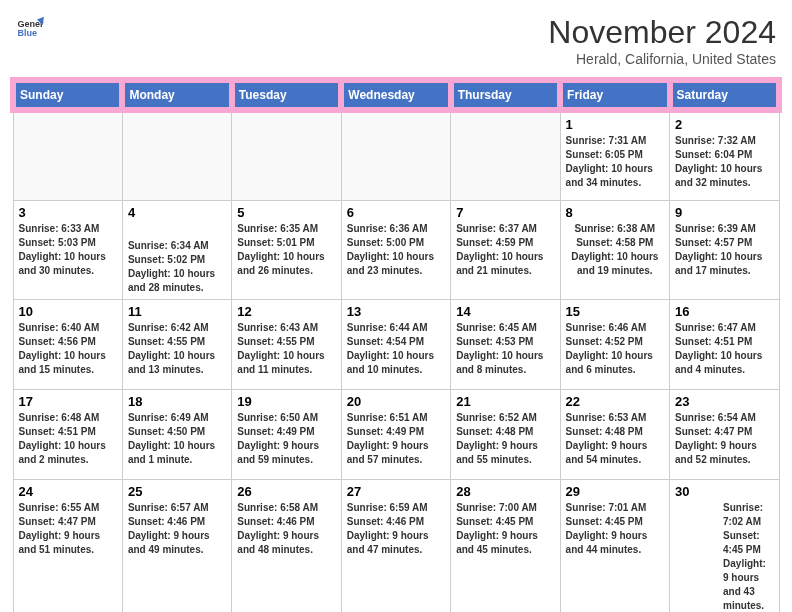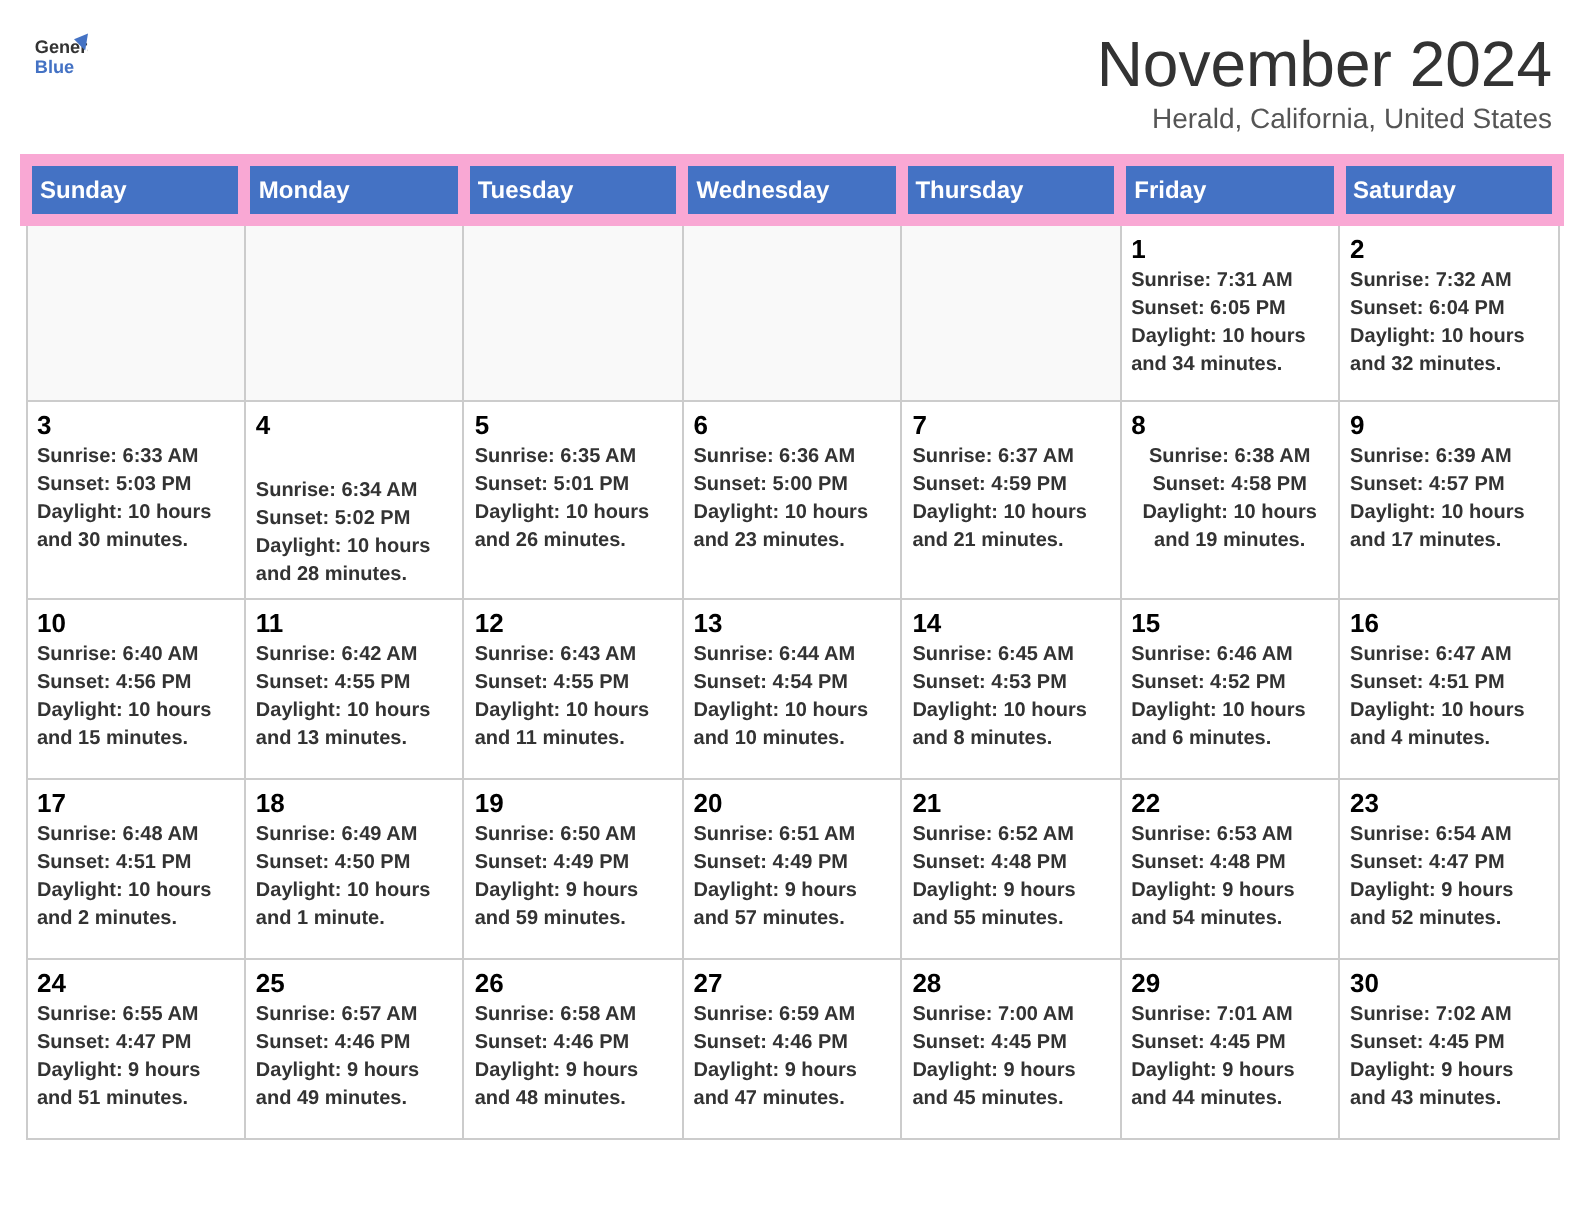--- a/index.html
+++ b/index.html
@@ -317,20 +317,20 @@
         </td>
         <td>
           <span class="day-num">29</span>
           <div class="day-info" style="white-space: pre-line;">Sunrise: 7:01 AM
 Sunset: 4:45 PM
 Daylight: 9 hours
 and 44 minutes.</div>
         </td>
         <td>
           <span class="day-num">30</span>
-          <div class="day-info" style="white-space: pre-line;">Sunrise: 7:02 AM
+          <div class="day-info" style="white-space: pre-line; margin-left: 48px;">Sunrise: 7:02 AM
 Sunset: 4:45 PM
 Daylight: 9 hours
 and 43 minutes.</div>
         </td>
       </tr>
     </tbody>
 </table>
 
 </body></html>

